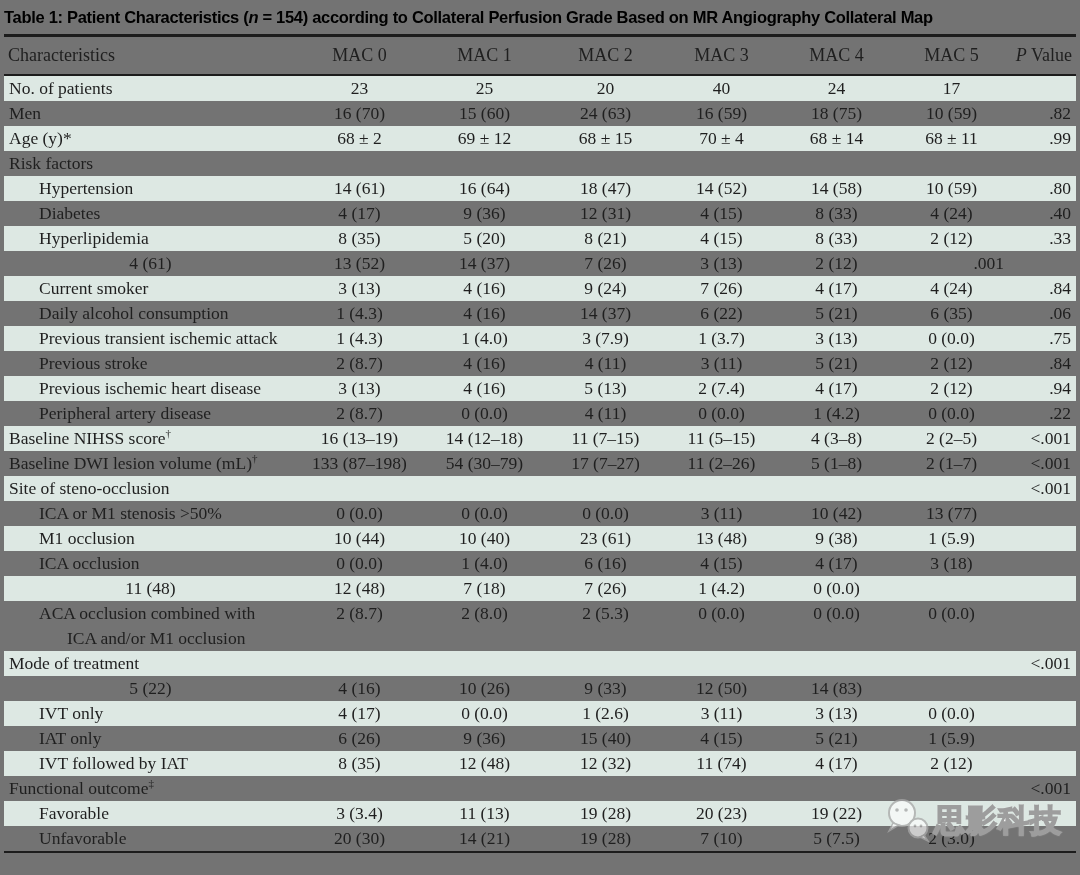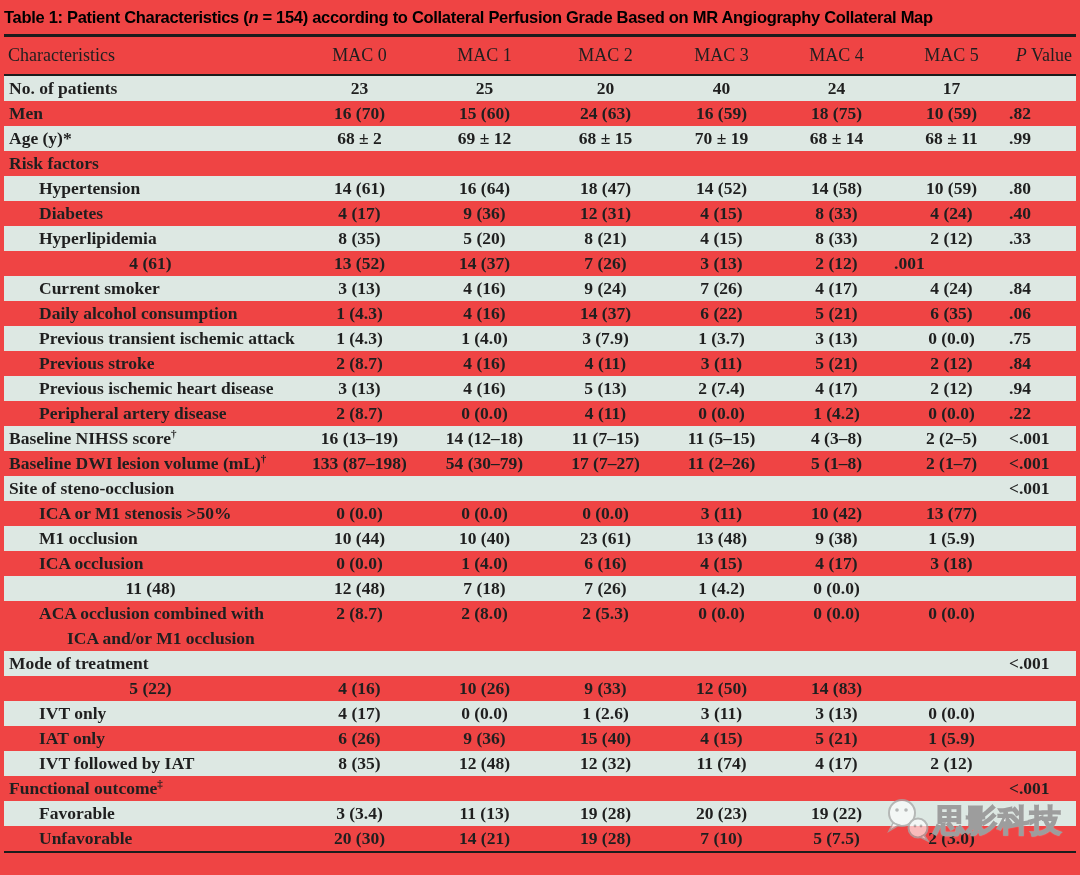--- a/index.html
+++ b/index.html
@@ -2,21 +2,21 @@
 <html><head>
 <meta charset="utf-8">
 <style>
   html,body { margin:0; padding:0; background:#ffffff; }
   body {
     width:1080px; height:875px;
     font-family:"Liberation Serif", serif;
     color:#1f1f1f;
     overflow:hidden;
   }
-  .page { position:relative; width:1080px; height:875px; background:#ef4444; }
+  .page { position:relative; width:1080px; height:875px; background:#737373; }
 
   
   .title {
     font-family:"Liberation Sans", sans-serif;
     font-weight:bold;
     font-size:16.5px;
     letter-spacing:-0.3px;
     padding:8px 4px 7px 4px;
     color:#000;
     white-space:nowrap;
@@ -36,29 +36,29 @@
     height:37px;
     align-items:center;
     border-bottom:2px solid #1c1c1c;
     font-size:18px;
   }
   .hdr .c-label { padding-left:4px; text-align:left; }
   .hdr .c-val   { text-align:center; }
   .hdr .c-p     { text-align:right; padding-right:4px; }
   .hdr .c-p i   { font-style:italic; }
 
-  .tbody { border-bottom:2.5px solid #1c1c1c;font-weight:bold; }
+  .tbody { border-bottom:2.5px solid #1c1c1c; }
   .row { font-size:17.5px; line-height:25px; align-items:start; }
   .row:nth-child(odd) { background:#dde8e3; }
   .cell.label { padding-left:5px; text-align:left; }
   .row.indent .cell.label { padding-left:35px; }
   .cell.label sup { font-size:11px; vertical-align:super; line-height:0; }
   .cell.label .label2 { display:block; padding-left:28px; line-height:25px; }
   .cell.val { text-align:center; }
-  .cell.pval { text-align:left; padding-right:5px; }
+  .cell.pval { text-align:right; padding-right:5px; }
 
   
   .watermark {
     position:absolute;
     left:882px; top:795px;
     display:flex; align-items:center;
     z-index:5;
     pointer-events:none;
   }
   .wm-icon { width:52px; height:52px; opacity:0.75; }
@@ -110,21 +110,21 @@
           <div class="cell val">16 (59)</div>
           <div class="cell val">18 (75)</div>
           <div class="cell val">10 (59)</div>
           <div class="cell pval">.82</div>
         </div>
         <div class="row">
           <div class="cell label"><span>Age (y)*</span></div>
           <div class="cell val">68 ± 2</div>
           <div class="cell val">69 ± 12</div>
           <div class="cell val">68 ± 15</div>
-          <div class="cell val">70 ± 19</div>
+          <div class="cell val">70 ± 4</div>
           <div class="cell val">68 ± 14</div>
           <div class="cell val">68 ± 11</div>
           <div class="cell pval">.99</div>
         </div>
         <div class="row">
           <div class="cell label"><span>Risk factors</span></div>
           <div class="cell val"></div>
           <div class="cell val"></div>
           <div class="cell val"></div>
           <div class="cell val"></div>

